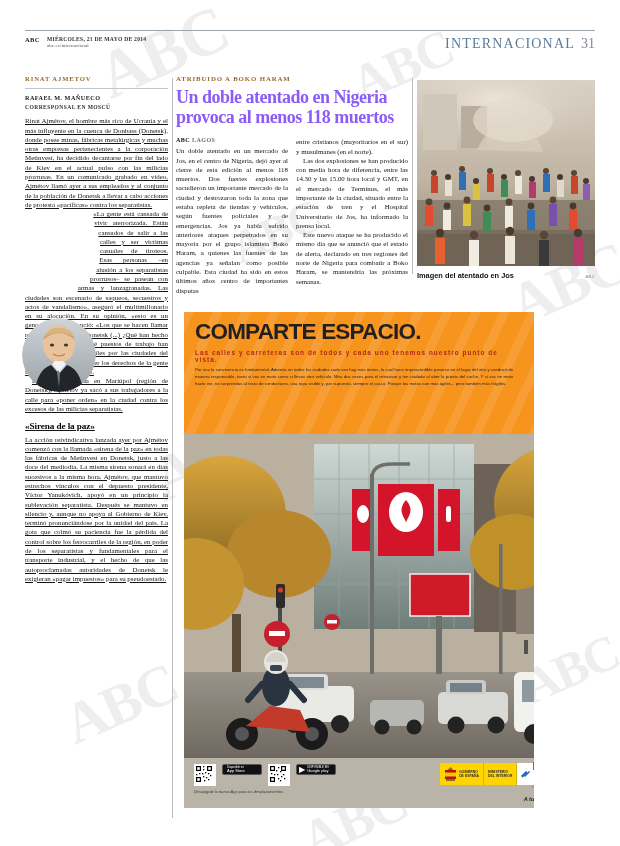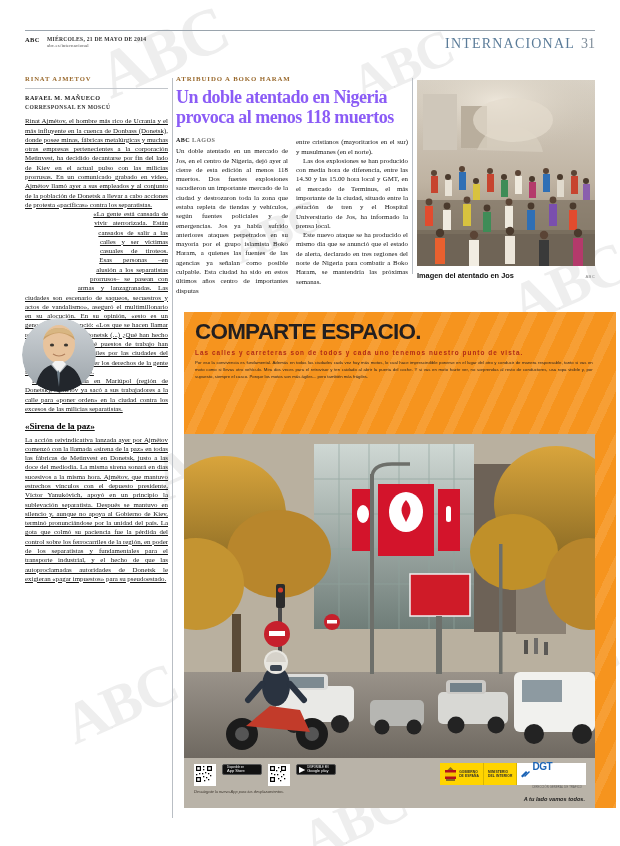--- a/index.html
+++ b/index.html
@@ -89,21 +89,21 @@
   .photo-top{position:absolute;left:417px;top:80px;width:178px;height:186px;
              overflow:hidden;background:#c8c2b8;}
   .photo-cap{position:absolute;left:417px;top:271px;width:178px;
              display:flex;justify-content:space-between;align-items:baseline;}
   .cap-text{font-family:Liberation Sans, sans-serif;font-weight:700;font-size:7.4px;
             color:#111;}
   .cap-credit{font-family:"Liberation Sans",sans-serif;font-size:4.2px;
               color:#888;letter-spacing:.3px;}
 
   
-  .ad{position:absolute;left:184px;top:312px;width:432px;height:496px;
+  .ad{position:absolute;left:184px;top:312px;width:350px;height:496px;
       background:#f6941e;overflow:hidden;}
   .ad-stripes{position:absolute;inset:0;
      background:repeating-linear-gradient(115deg,
         rgba(255,255,255,0.10) 0px, rgba(255,255,255,0.10) 9px,
         rgba(0,0,0,0.00) 9px, rgba(0,0,0,0.00) 26px);}
   .ad-inner{position:relative;padding:9px 11px 0 11px;}
   .ad-h{font-family:"Liberation Sans",sans-serif;font-weight:700;
         font-size:22.5px;line-height:1.02;color:#231f20;letter-spacing:-0.8px;}
   .ad-sub{font-family:"Liberation Sans",sans-serif;font-weight:700;
           font-size:6.4px;color:#b02b16;letter-spacing:1.05px;margin-top:5px;}

